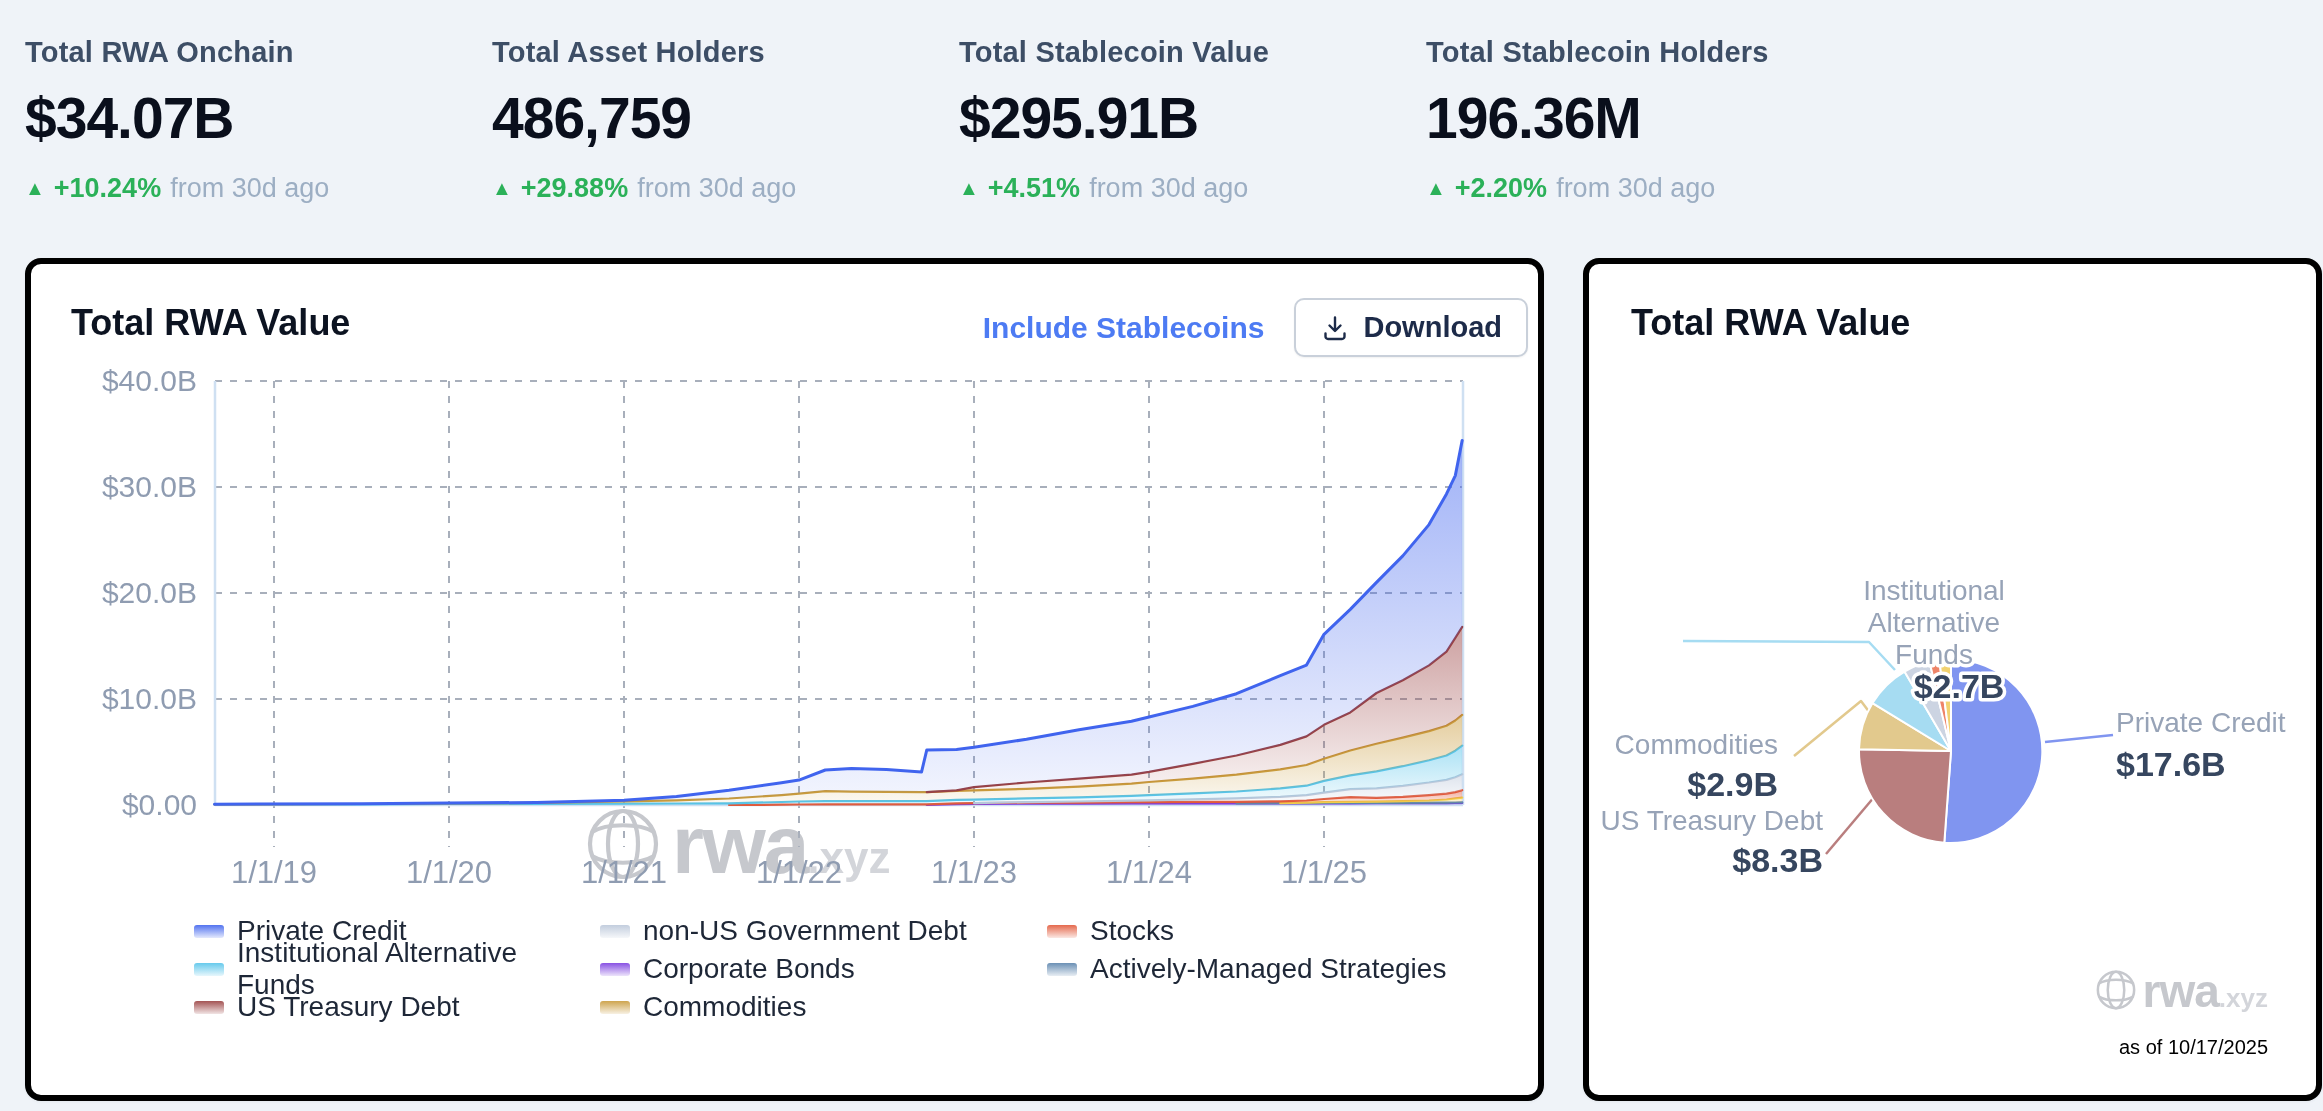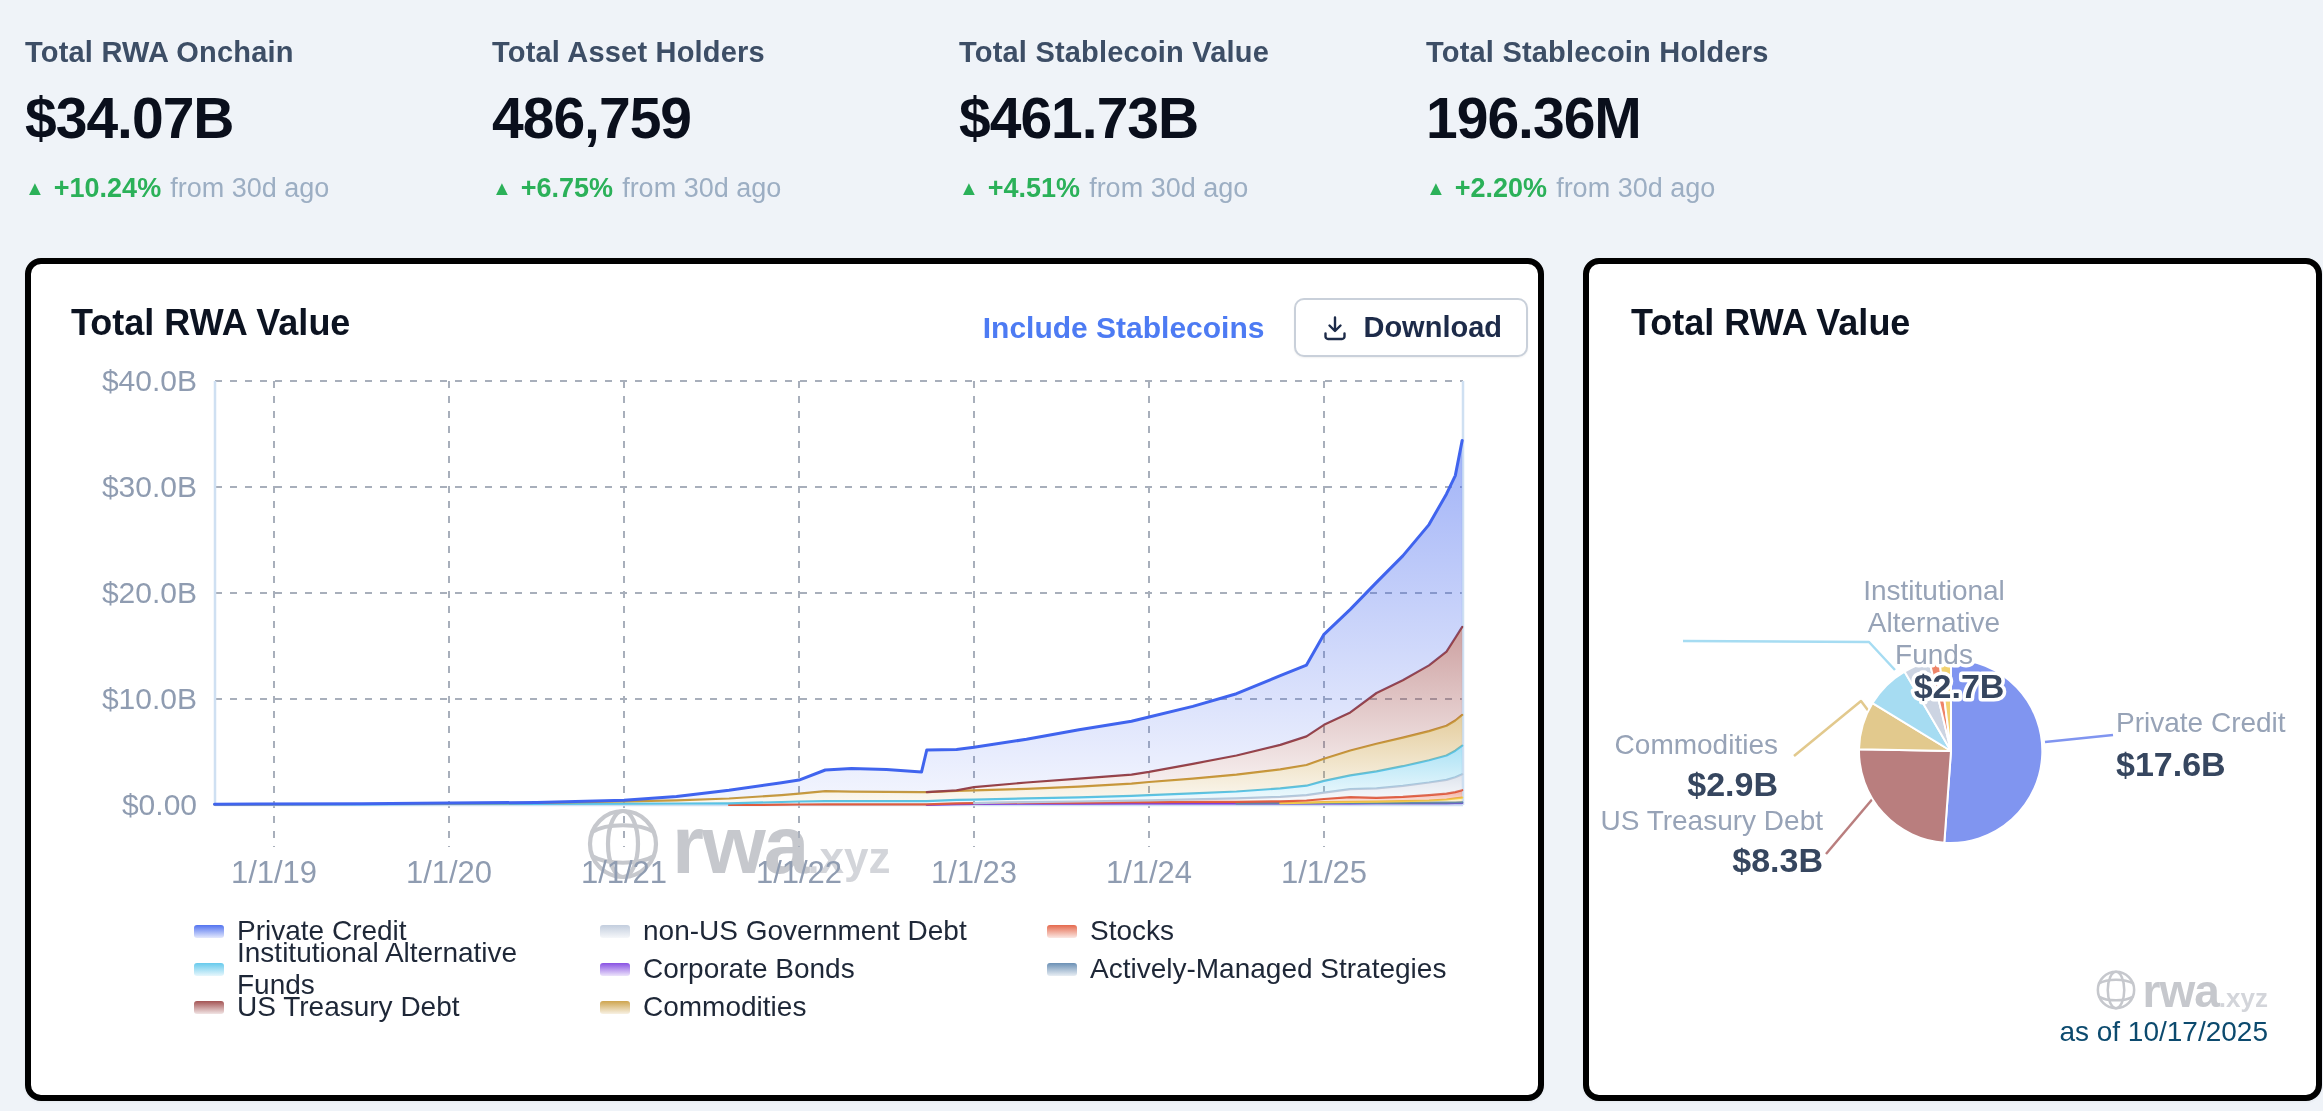--- a/index.html
+++ b/index.html
@@ -37,21 +37,21 @@
   .axisline{stroke:#cfe0f2;stroke-width:2.5;fill:none}
   
   .watermark-big{position:absolute;left:552px;top:540px;display:flex;align-items:baseline;z-index:1}
   .watermark-big .globe{align-self:center;margin-right:9px}
   .wm-main{font-size:82px;font-weight:700;color:#c6c8cd;letter-spacing:-2px;line-height:1}
   .wm-suffix{font-size:44px;font-weight:600;color:#d3d5da}
   .watermark-small{position:absolute;right:48px;top:704px;display:flex;align-items:baseline}
   .watermark-small .globe{align-self:center;margin-right:5px}
   .watermark-small .wm-main{font-size:46px;letter-spacing:-1px}
   .watermark-small .wm-suffix{font-size:26px}
-  .as-of{position:absolute;right:48px;top:752px;font-size:28px;color:#0c4a6e}
+  .as-of{position:absolute;right:48px;top:772px;font-size:20px;color:#000000}
   
   .legend{position:absolute;left:163px;top:648px;display:grid;grid-auto-flow:column;
     grid-template-rows:repeat(3,38px);grid-template-columns:406px 447px auto;z-index:3}
   .legend-item{display:flex;align-items:center;gap:13px}
   .swatch{width:30px;height:13px;border-radius:3px;flex:none}
   .legend-label{font-size:28px;color:#1e2737}
   
   .pie-name{font-size:28px;fill:#97a3b7}
   .pie-value{font-size:34px;font-weight:700;fill:#36465f}
   .halo{paint-order:stroke;stroke:#ffffff;stroke-width:7px;stroke-linejoin:round}
@@ -69,27 +69,27 @@
         <span class="tri">▲</span>
         <span class="pct">+10.24%</span>
         <span>from 30d ago</span>
       </div>
     </div>
     <div class="stat">
       <div class="stat-label">Total Asset Holders</div>
       <div class="stat-value">486,759</div>
       <div class="stat-delta">
         <span class="tri">▲</span>
-        <span class="pct">+6.75%</span>
+        <span class="pct">+29.88%</span>
         <span>from 30d ago</span>
       </div>
     </div>
     <div class="stat">
       <div class="stat-label">Total Stablecoin Value</div>
-      <div class="stat-value">$461.73B</div>
+      <div class="stat-value">$295.91B</div>
       <div class="stat-delta">
         <span class="tri">▲</span>
         <span class="pct">+4.51%</span>
         <span>from 30d ago</span>
       </div>
     </div>
     <div class="stat">
       <div class="stat-label">Total Stablecoin Holders</div>
       <div class="stat-value">196.36M</div>
       <div class="stat-delta">

